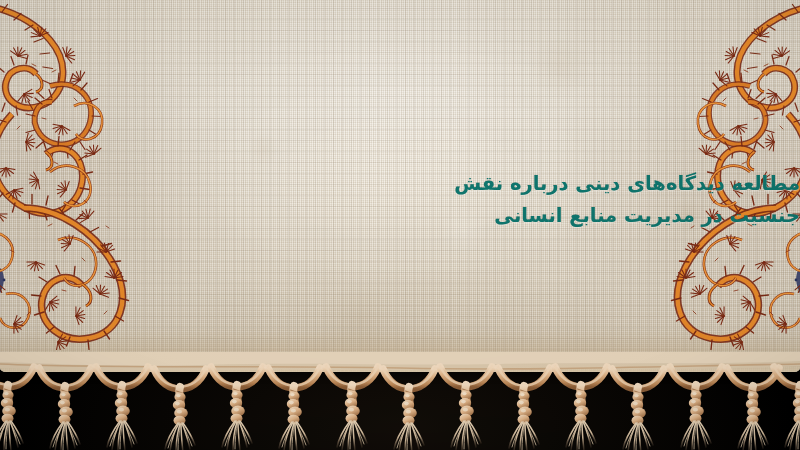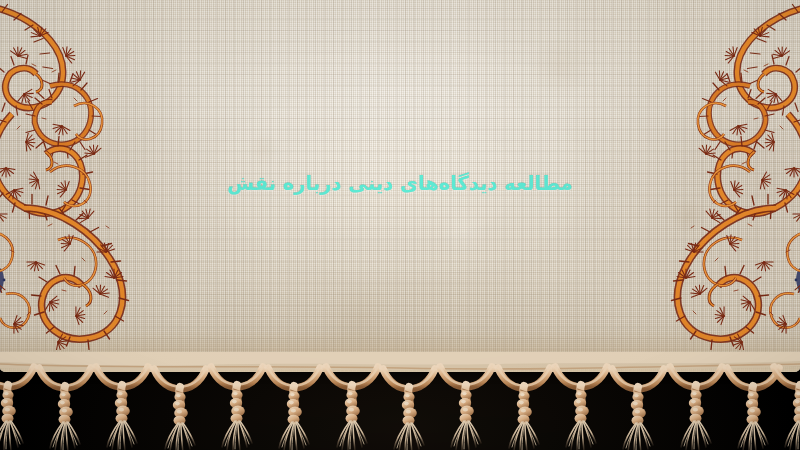--- a/index.html
+++ b/index.html
@@ -129,27 +129,28 @@
     top: 168px;
     text-align: center;
     pointer-events: none;
   }
   .title-line {
     font-family: "DejaVu Sans", "Liberation Sans", sans-serif;
     font-size: 19.5px;
     font-weight: 700;
     line-height: 32px;
     letter-spacing: 0.2px;
-    color: #5eead4;
+    color: #0f766e;
     direction: rtl;
     unicode-bidi: isolate;
     text-shadow:
        0 1px 0 rgba(255,252,245,0.42),
        0 0 1px rgba(40,30,20,0.30);
     white-space: nowrap;
+    text-align: right;
   }
 
   
   .fringe {
     position: absolute;
     left: 0;
     top: 352px;
     width: 800px;
     height: 98px;
   }
@@ -639,20 +640,21 @@
             <path d="M128 290 C 138 296, 140 308, 132 312"></path>
             <path d="M92 158 C 100 164, 100 174, 92 176"></path>
             <path d="M82 80 C 90 86, 90 96, 82 98"></path>
           </g>
         </g>
       </svg>
     </div>
 
     <div class="title-block">
       <div class="title-line">مطالعه دیدگاه‌های دینی درباره نقش</div>
+      <div class="title-line">جنسیت در مدیریت منابع انسانی</div>
     </div>
   </div>
 
   <div class="fringe">
     <svg viewBox="0 0 800 98" xmlns="http://www.w3.org/2000/svg" preserveAspectRatio="none">
       <defs>
         <linearGradient id="ropeG" x1="0" y1="0" x2="0" y2="1">
           <stop offset="0%" stop-color="#f7e0c4"></stop>
           <stop offset="38%" stop-color="#e5b98d"></stop>
           <stop offset="78%" stop-color="#c08a58"></stop>

